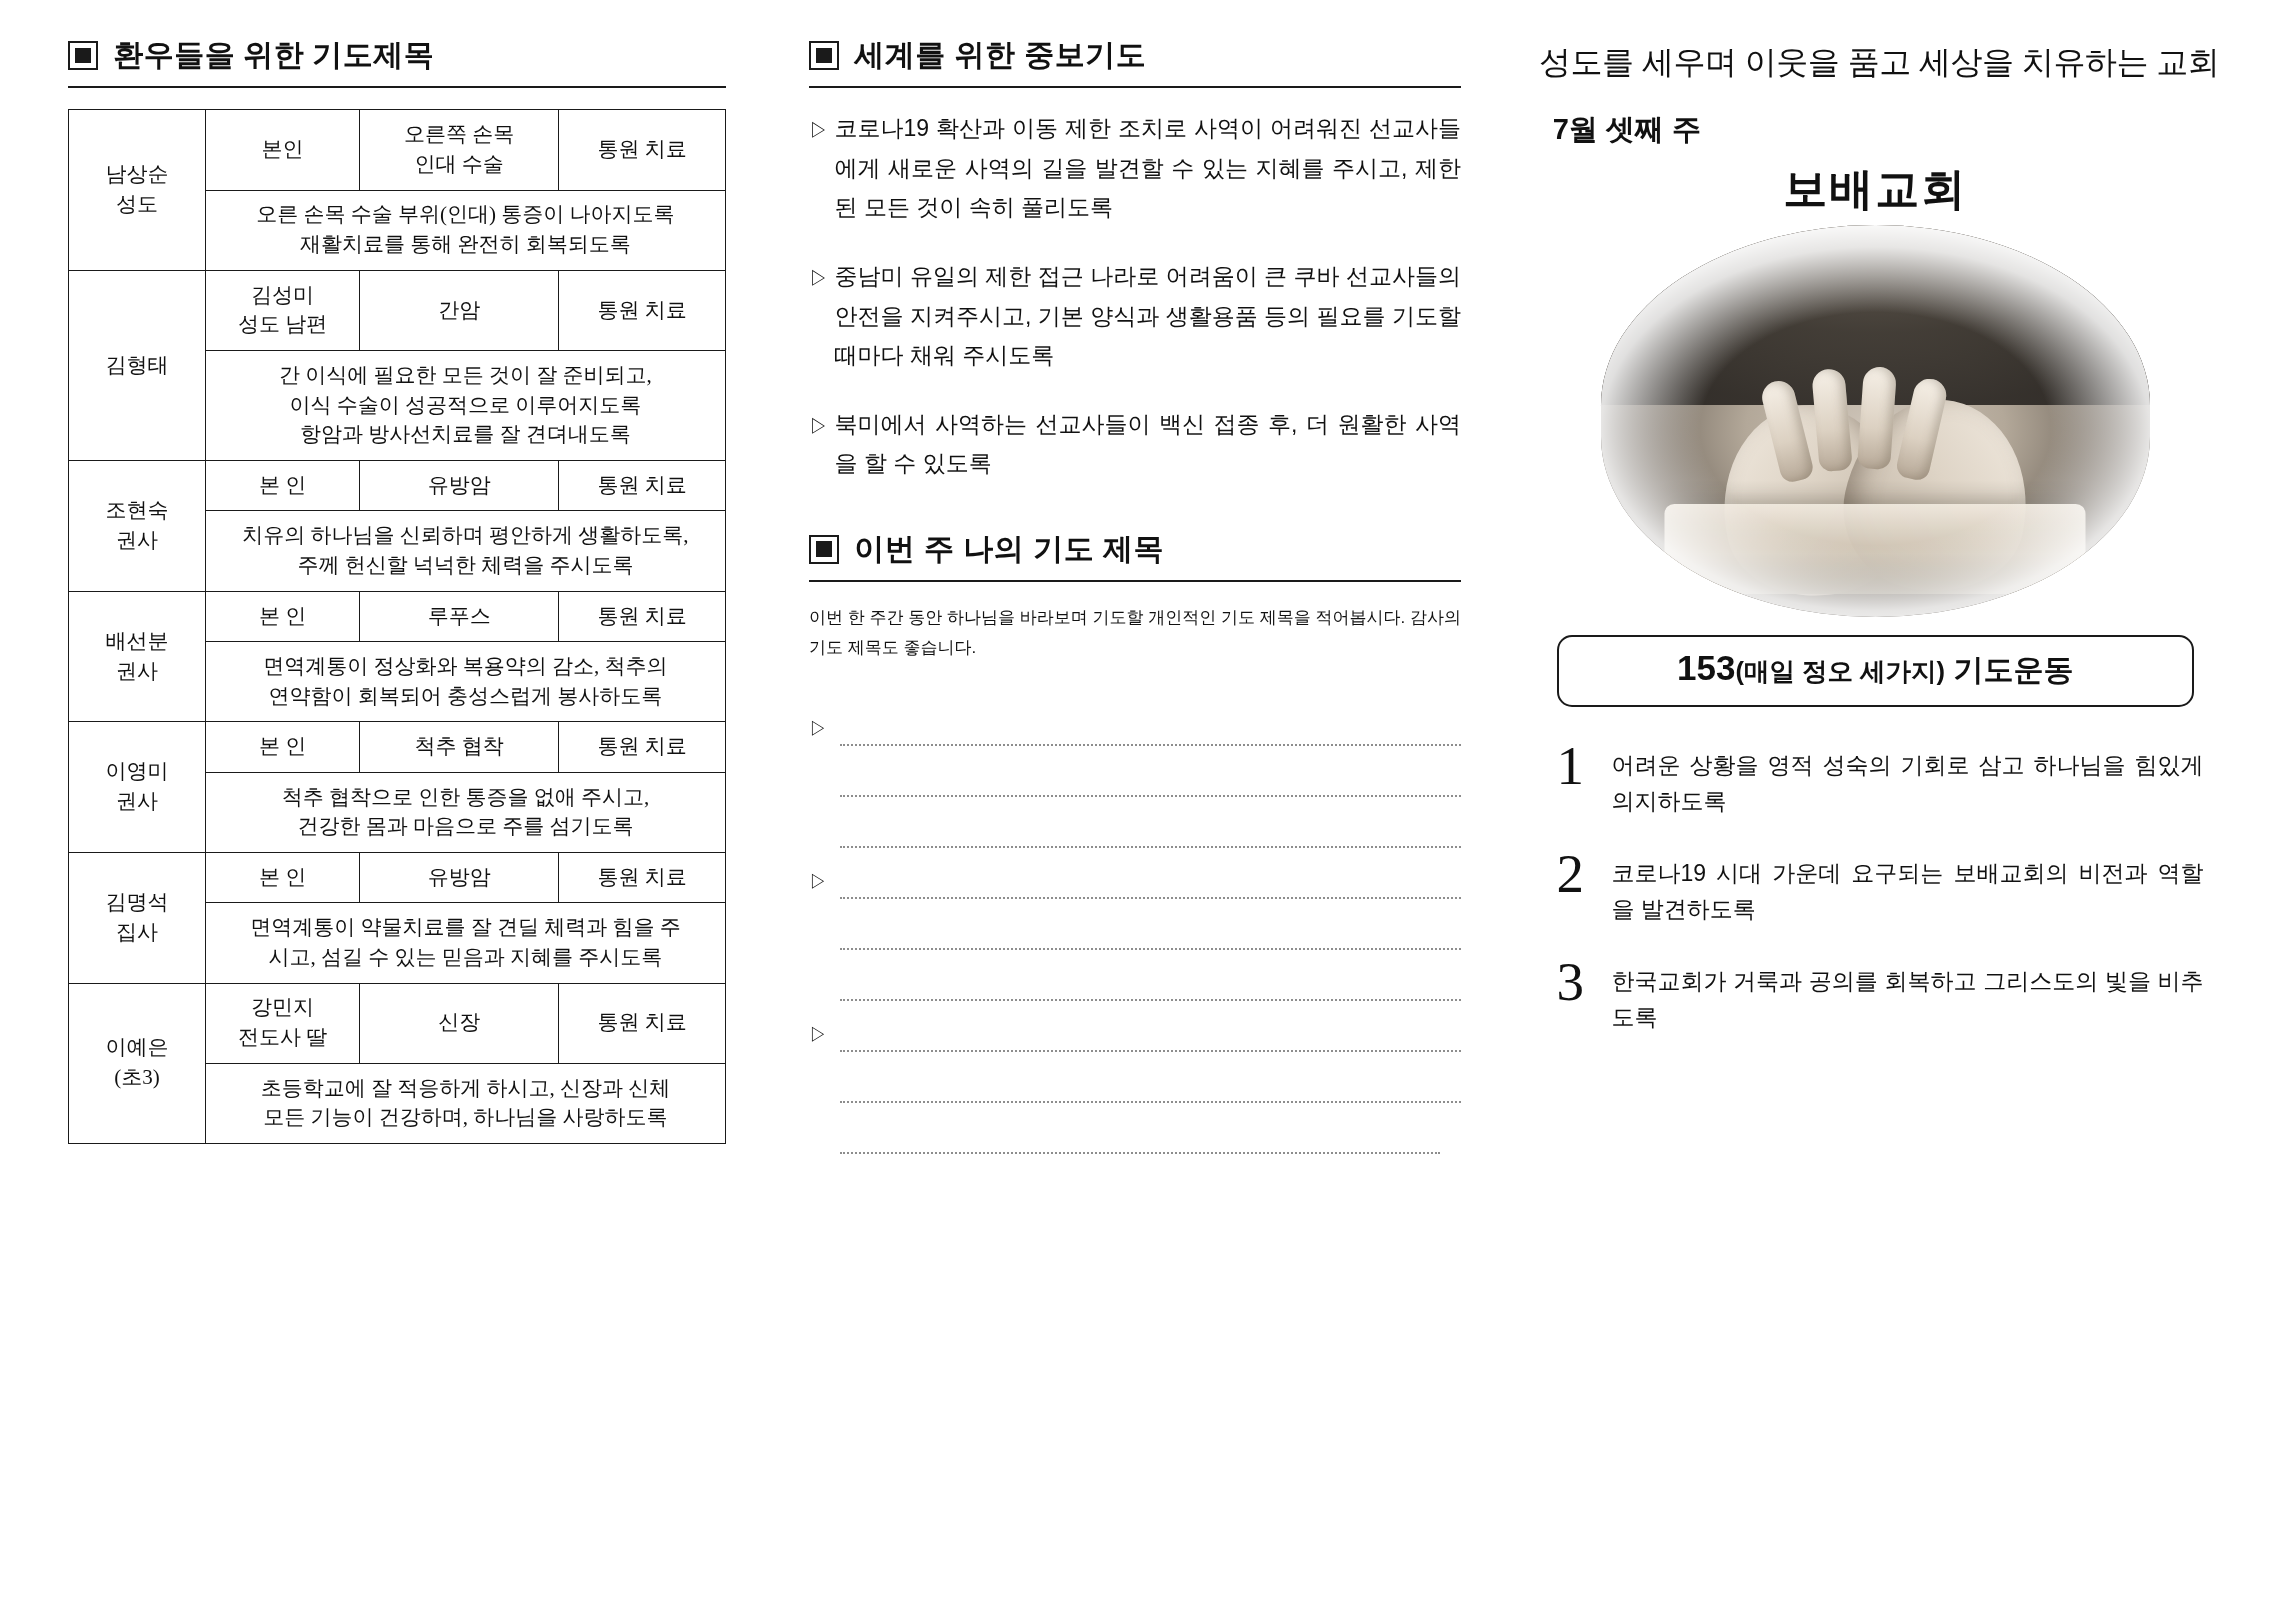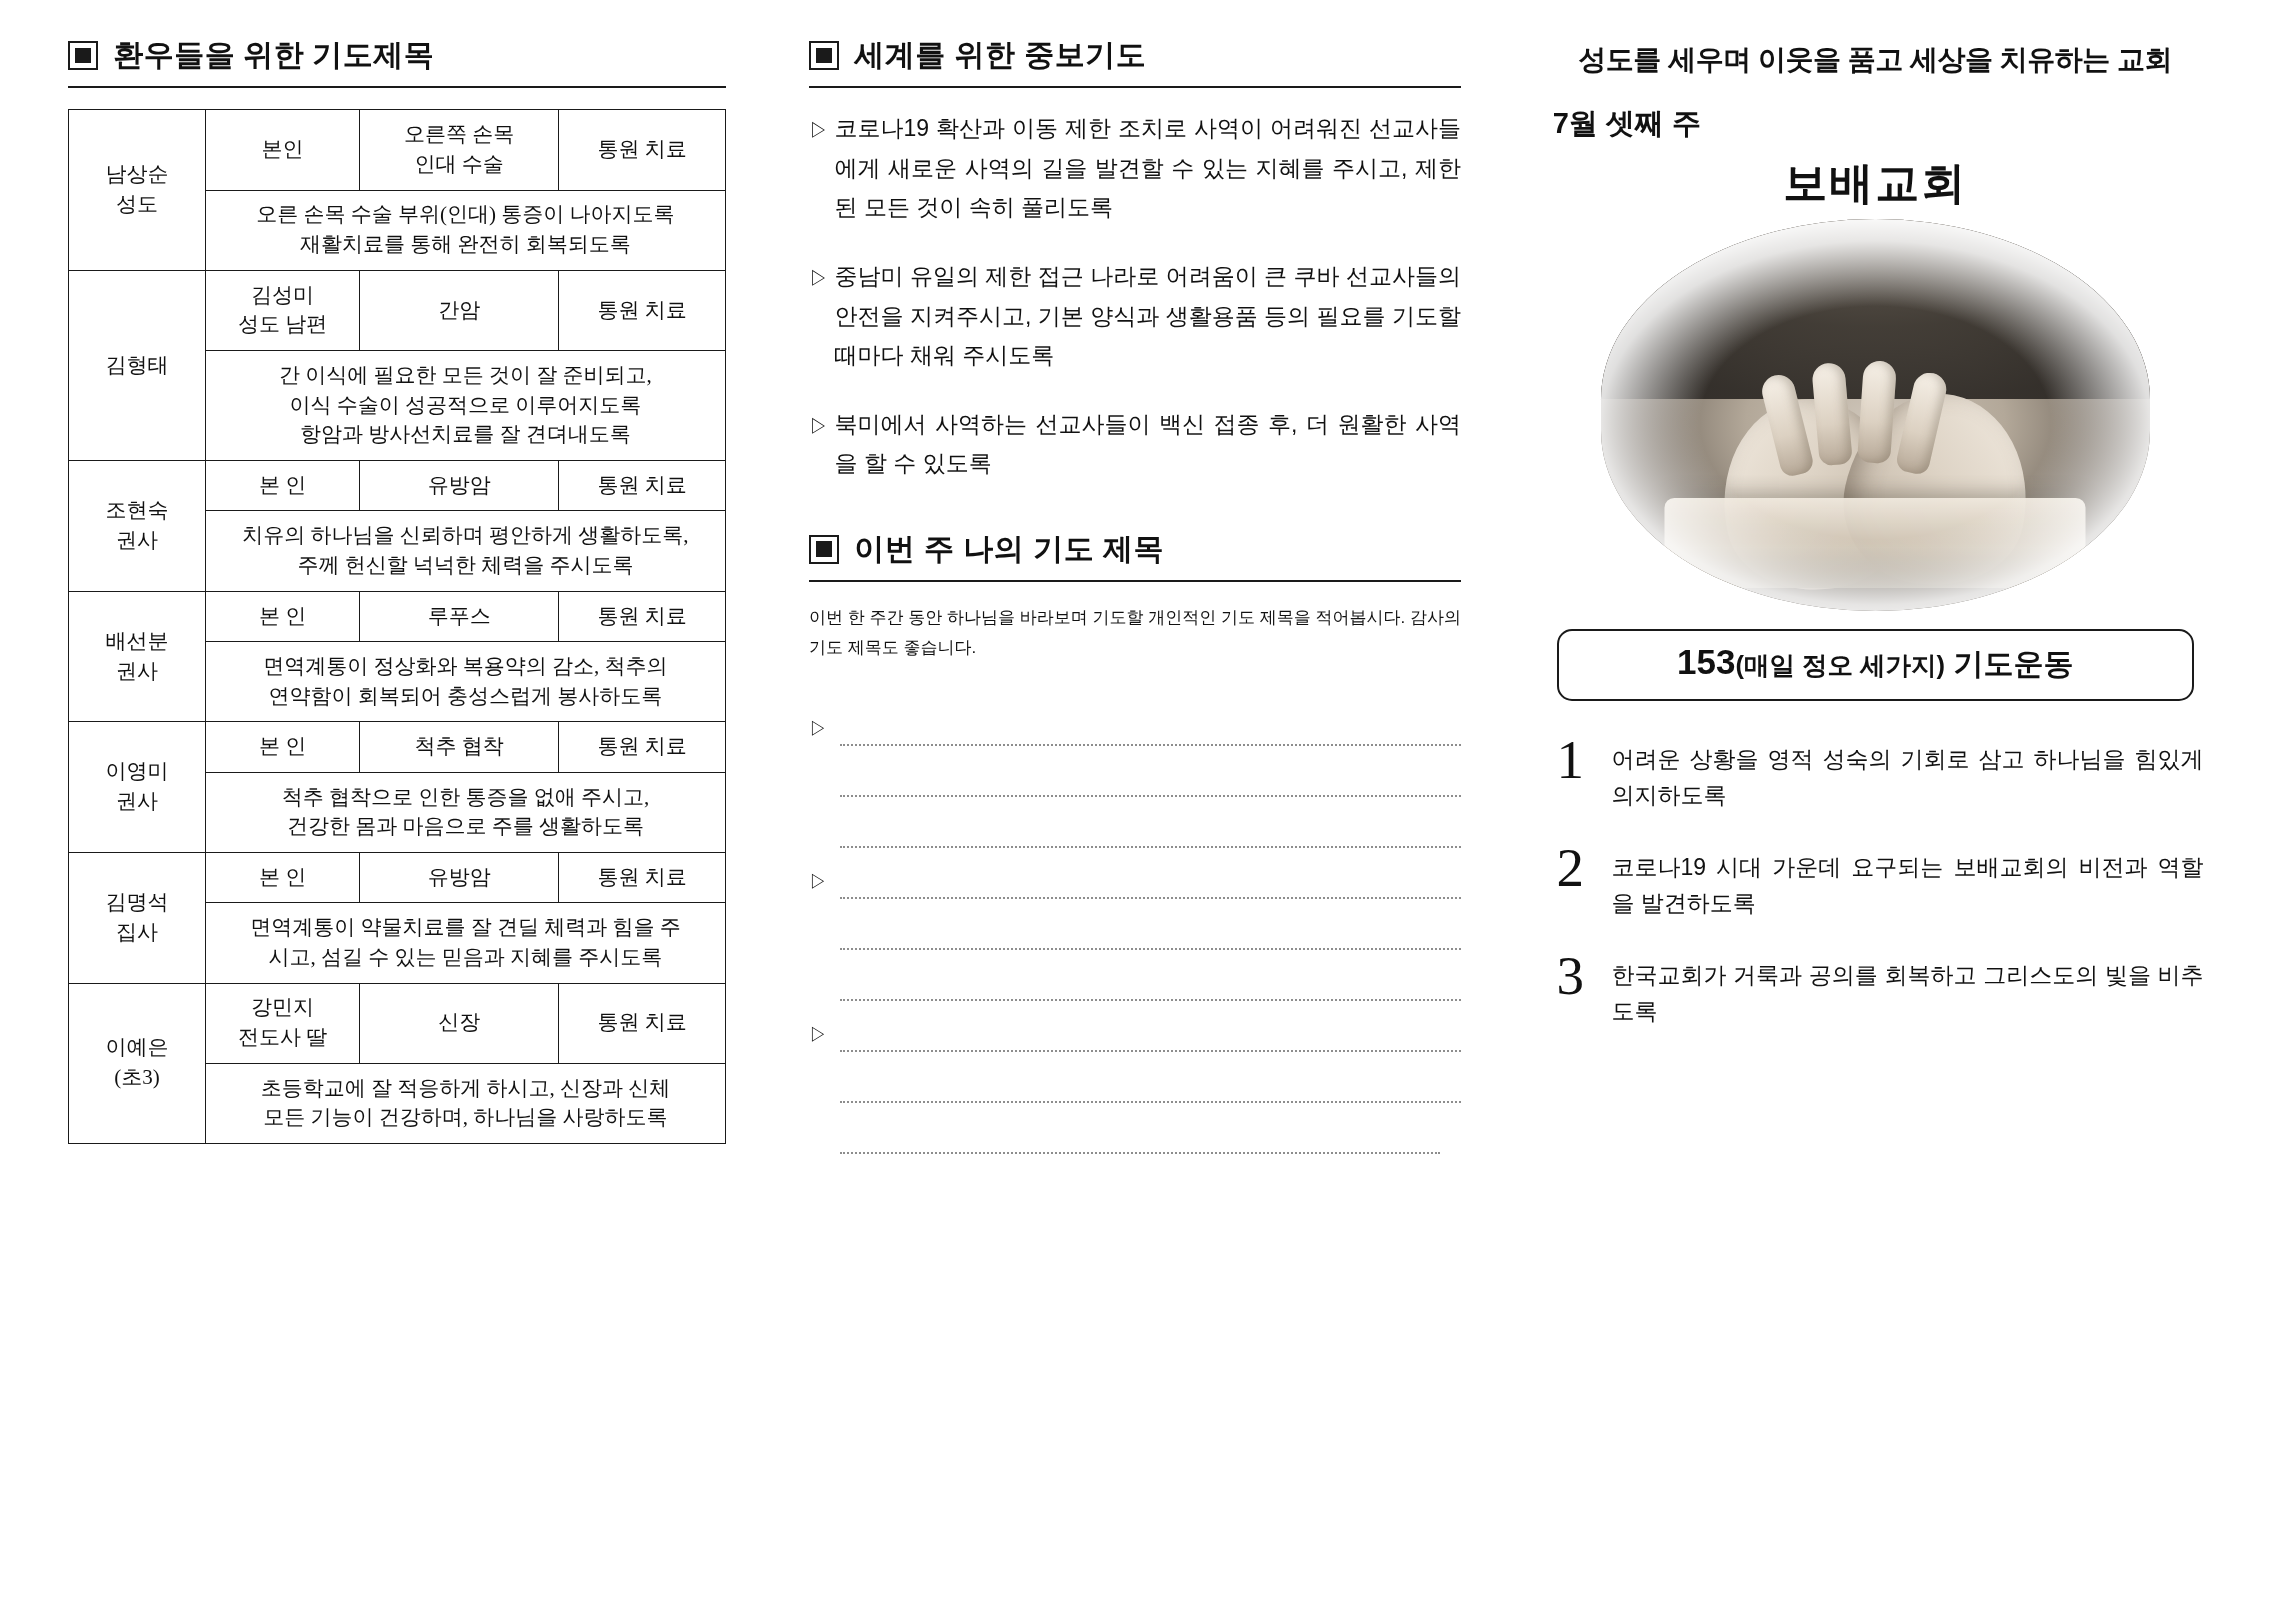--- a/index.html
+++ b/index.html
@@ -133,24 +133,24 @@
   .write-row .tri.blank { visibility: hidden; }
   .dots {
     flex: 1 1 auto;
     border-bottom: 2px dotted #8d8d8d;
     height: 1px;
   }
   .dots.short { flex: 0 0 92%; }
 
   
   .slogan {
-    font-size: 28px;
-    font-weight: bold;
+    font-size: 32px;
+    font-weight: normal;
     letter-spacing: -0.5px;
-    text-align: center;
+    text-align: left;
     margin: 5.9px 0 25.5px 0;
     white-space: nowrap;
   }
   .weeklabel {
     font-size: 29px;
     font-weight: bold;
     margin: 0 0 5.9px 13.7px;
   }
   .church-name {
     text-align: center;
@@ -373,21 +373,21 @@
             <td class="illcell">
               <span class="nowrap-line">척추 협착</span>
             </td>
             <td class="treatcell">
               <span class="nowrap-line">통원 치료</span>
             </td>
           </tr>
           <tr>
             <td class="detail" colspan="3">
               <span class="nowrap-line">척추 협착으로 인한 통증을 없애 주시고,</span>
-              <span class="nowrap-line">건강한 몸과 마음으로 주를 생활하도록</span>
+              <span class="nowrap-line">건강한 몸과 마음으로 주를 섬기도록</span>
             </td>
           </tr>
           <tr>
             <td class="namecell" rowspan="2">
               <span class="nowrap-line">김명석</span>
               <span class="nowrap-line">집사</span>
             </td>
             <td class="whocell">
               <span class="nowrap-line">본 인</span>
             </td>

